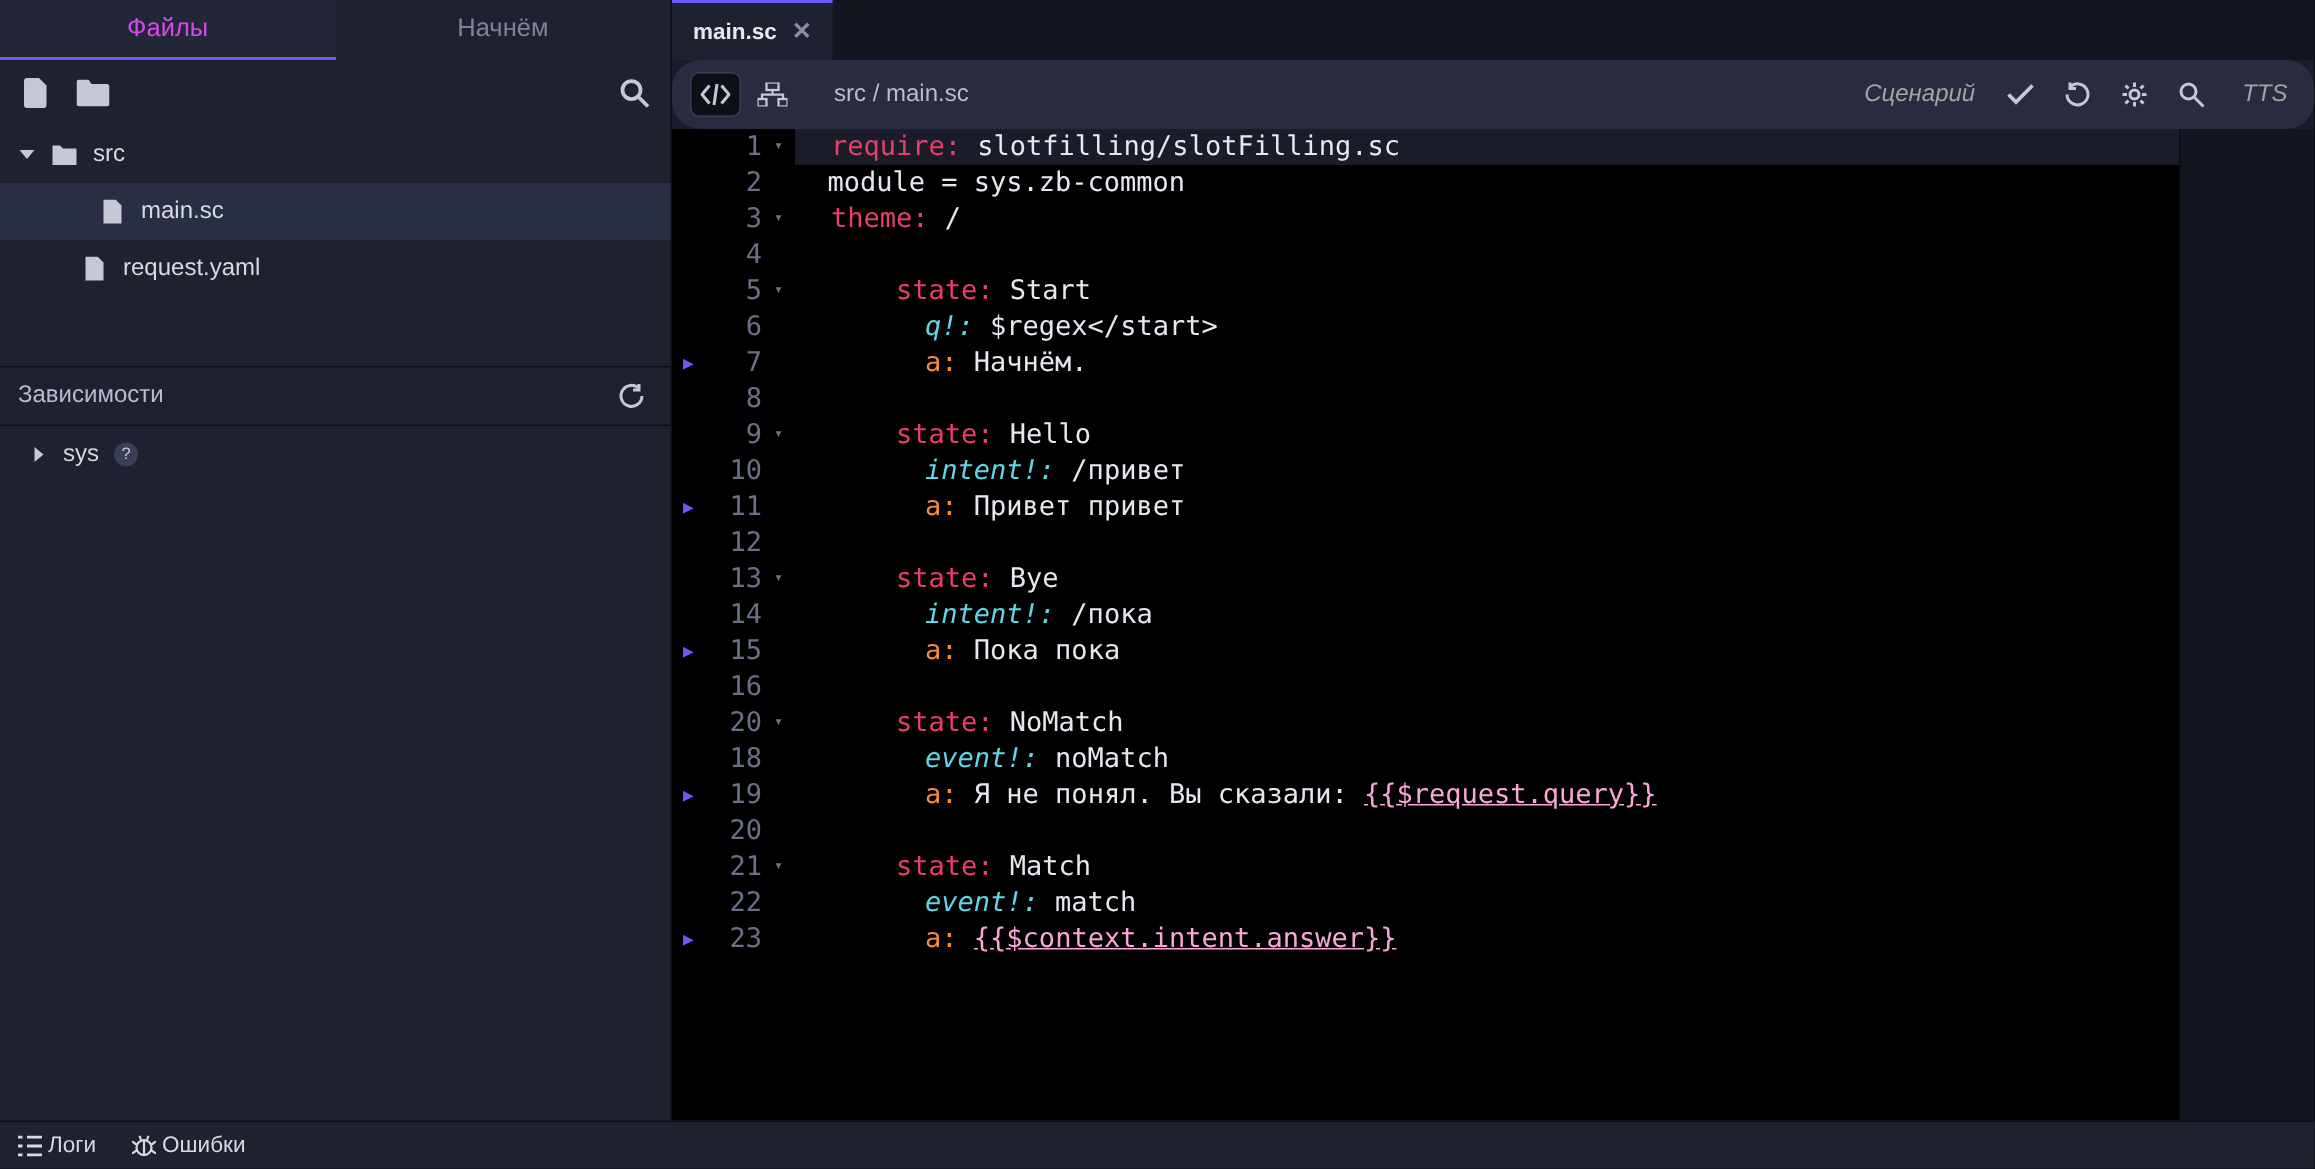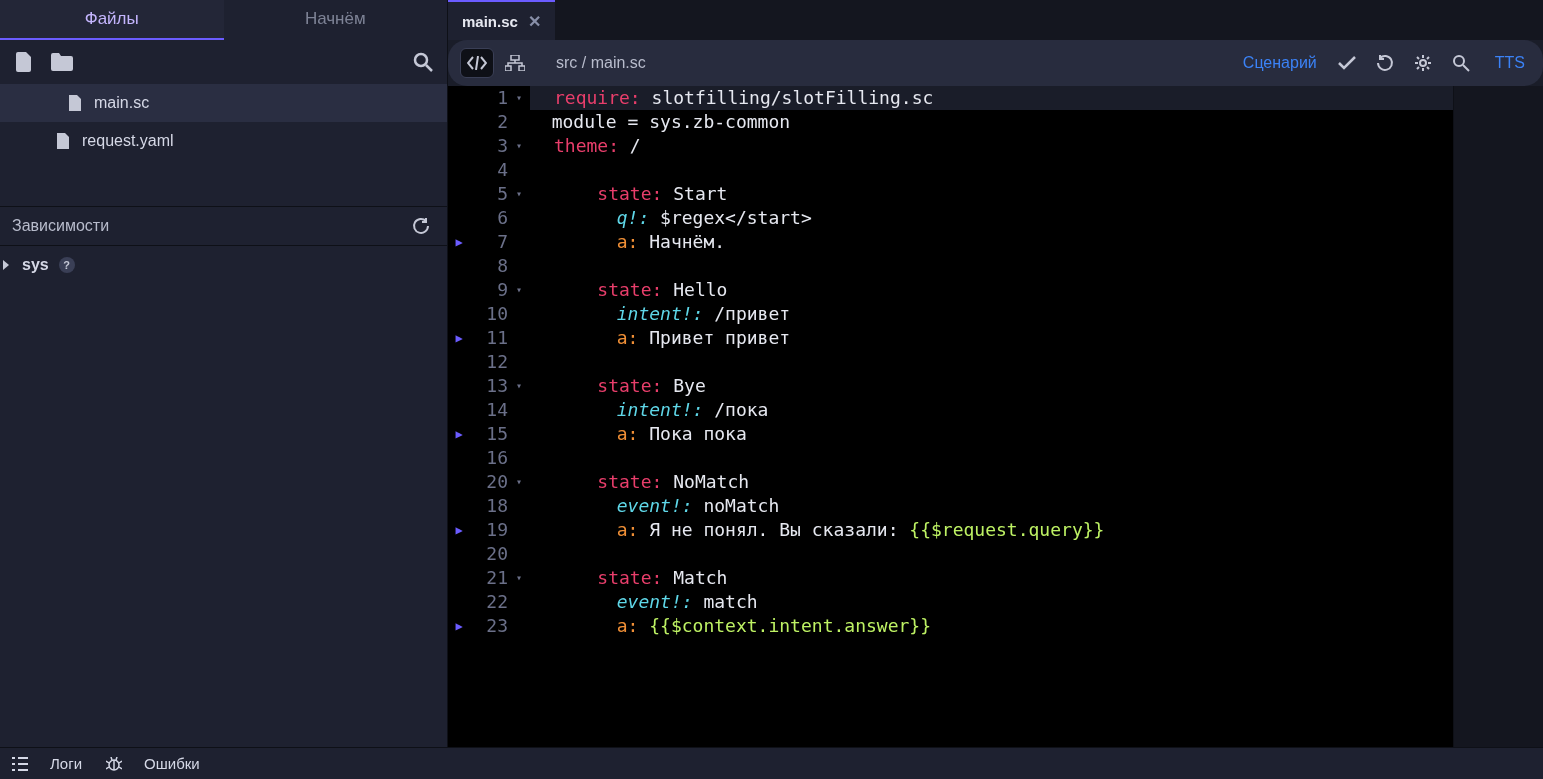--- a/index.html
+++ b/index.html
@@ -31,21 +31,21 @@
   display: flex;
   align-items: center;
   justify-content: center;
   font-size: 17px;
   font-weight: 500;
   color: #7e8396;
   cursor: pointer;
   border-bottom: 2px solid transparent;
 }
 .sb-tab.active {
-  color: #c4b5fd;
+  color: #d946ef;
   border-bottom-color: #6b5cff;
   background: #232637;
 }
 .sb-toolbar {
   height: 44px;
   display: flex;
   align-items: center;
   padding: 0 10px;
   gap: 10px;
 }
@@ -74,21 +74,21 @@
 .deps-header {
   margin-top: 46px;
   height: 40px;
   display: flex; align-items: center;
   padding: 0 12px;
   font-size: 16px; color: #b8bccc;
   justify-content: space-between;
   border-top: 1px solid #0e1017;
   border-bottom: 1px solid #0e1017;
 }
-.deps-list .tree-row { padding-left: 0; font-weight: bold; }
+.deps-list .tree-row { padding-left: 20px; }
 .qmark {
   width: 16px; height:16px; border-radius: 50%;
   background:#3a3f56; color:#c5c8d6; font-size:11px;
   display:flex; align-items:center; justify-content:center;
 }
 
 .editor-area {
   flex: 1;
   display: flex;
   flex-direction: column;
@@ -126,21 +126,21 @@
   display:flex; align-items:center; justify-content:center;
   color:#c5c8d6; border-radius:6px; cursor:pointer;
   background: transparent;
 }
 .vt-btn.active { background: #0e1017; border:1px solid #3a3f56; }
 .breadcrumb {
   margin-left: 14px;
   color: #b8bccc; font-size: 16px;
 }
 .editor-toolbar .spacer { flex:1; }
-.tb-label { color:#3b82f6; font-size:16px; margin-right:6px; }
+.tb-label { color:#a3a3a3; font-size:16px; margin-right:6px;font-style:italic; }
 .code-wrap {
   flex: 1;
   display: flex;
   background: #000;
   overflow: hidden;
   font-family: "Menlo","Consolas",monospace;
   font-size: 18px;
   line-height: 24px;
 }
 .play-col {
@@ -166,36 +166,36 @@
   white-space: pre;
   color: #e6e8f0;
 }
 .ln { height: 24px; }
 .ln.hl { background: #1a1d29; }
 .play { color:#6b5cff; font-size:12px; display:block; text-align:center; }
 .tk-kw { color:#e83e6b;margin-left:24px; }
 .tk-kw2 { color:#f08f36; }
 .tk-it { color:#5fd7e8; font-style:italic; }
 .tk-txt { color:#e6e8f0; }
-.tk-var { color:#bef264; }
+.tk-var { color:#f9a8d4;text-decoration:underline; }
 .editor-right {
   width: 90px;
   background: #14161f;
   border-left: 1px solid #0e1017;
 }
 
 .statusbar {
   height: 32px;
   background: #1e2130;
   border-top: 1px solid #0e1017;
   display: flex; align-items: center;
   padding: 0 12px; gap: 24px;
   color: #d5d8e6; font-size: 15px;
 }
-.status-item { display:flex; align-items:center; gap:22px; cursor:pointer; }
+.status-item { display:flex; align-items:center; gap:4px; cursor:pointer; }
 svg { display:block; }
 </style>
 </head>
 <body>
 
 <div class="main">
 
   <div class="sidebar">
     <div class="sb-tabs">
       <div class="sb-tab active">Файлы</div>
@@ -214,20 +214,33 @@
       </div>
       <div class="spacer"></div>
       <div class="icon-btn">
         <svg width="20" height="20" viewBox="0 0 20 20">
             <circle cx="8" cy="8" r="6" stroke="currentColor" stroke-width="2.5" fill="none"></circle>
             <line x1="13" y1="13" x2="19" y2="19" stroke="currentColor" stroke-width="2.5"></line>
           </svg>
       </div>
     </div>
     <div class="tree">
+      <div class="tree-row">
+        <span class="caret">
+          <svg width="12" height="12" viewBox="0 0 12 12">
+              <path fill="currentColor" d="M1 3l5 6 5-6z"></path>
+            </svg>
+        </span>
+        <span class="folder-ico">
+          <svg width="18" height="15" viewBox="0 0 18 15">
+              <path fill="currentColor" d="M1 1h5l2 2h9v11H1z"></path>
+            </svg>
+        </span>
+        <span>src</span>
+      </div>
       <div class="tree-row depth1 selected">
         <span class="caret"></span>
         <span class="file-ico">
           <svg width="14" height="17" viewBox="0 0 14 17">
               <path fill="currentColor" d="M1 0h8l4 4v12H1z"></path>
             </svg>
         </span>
         <span>main.sc</span>
       </div>
       <div class="tree-row">

